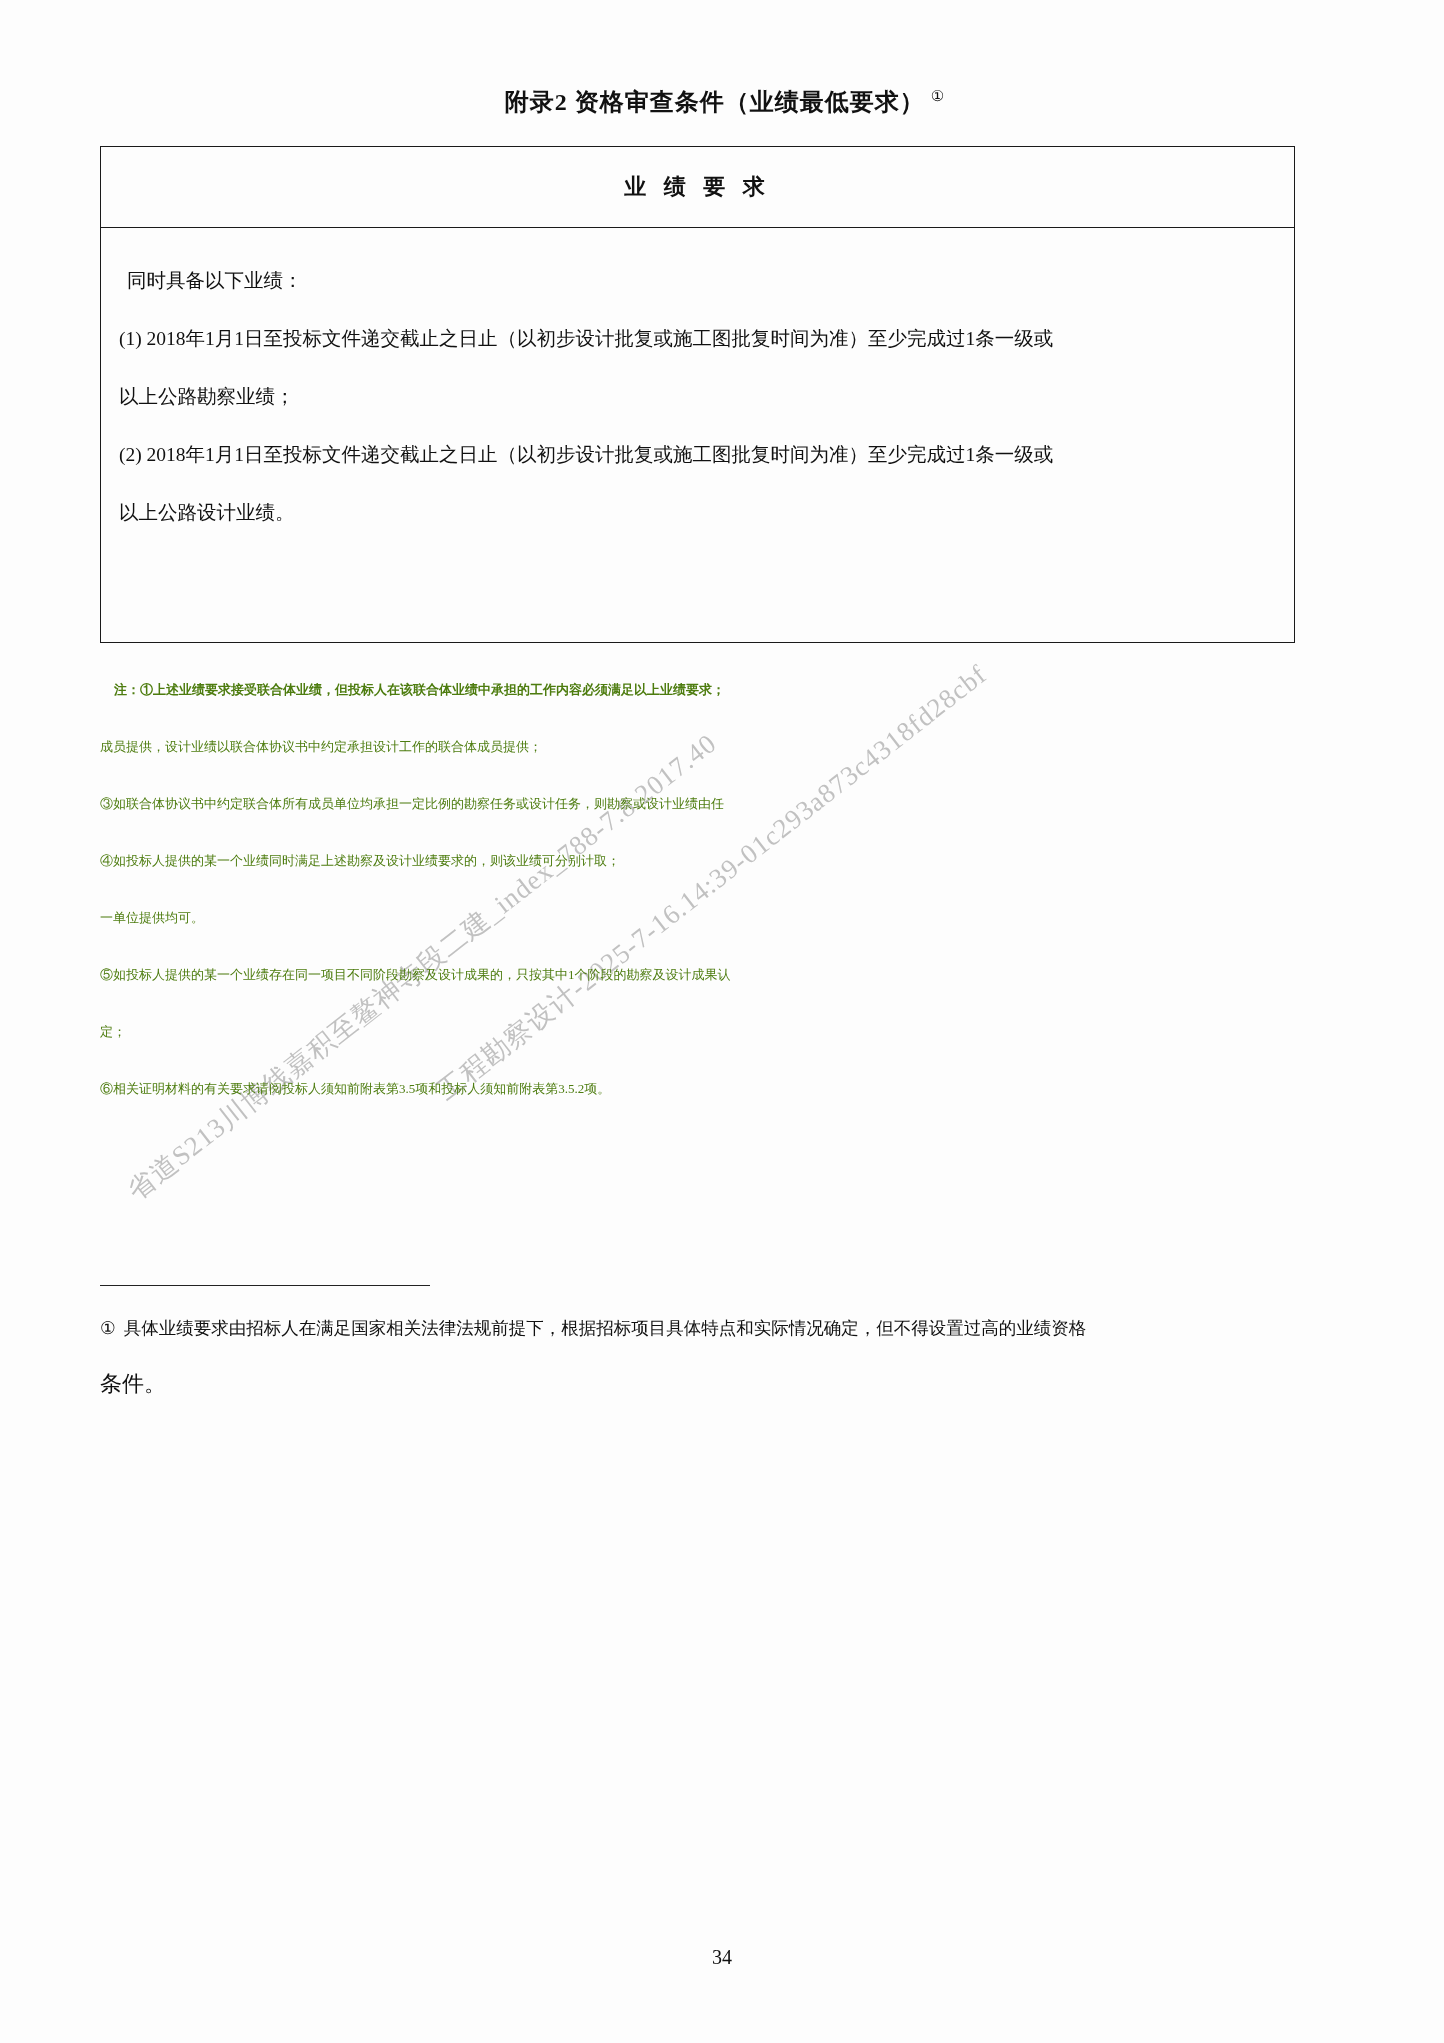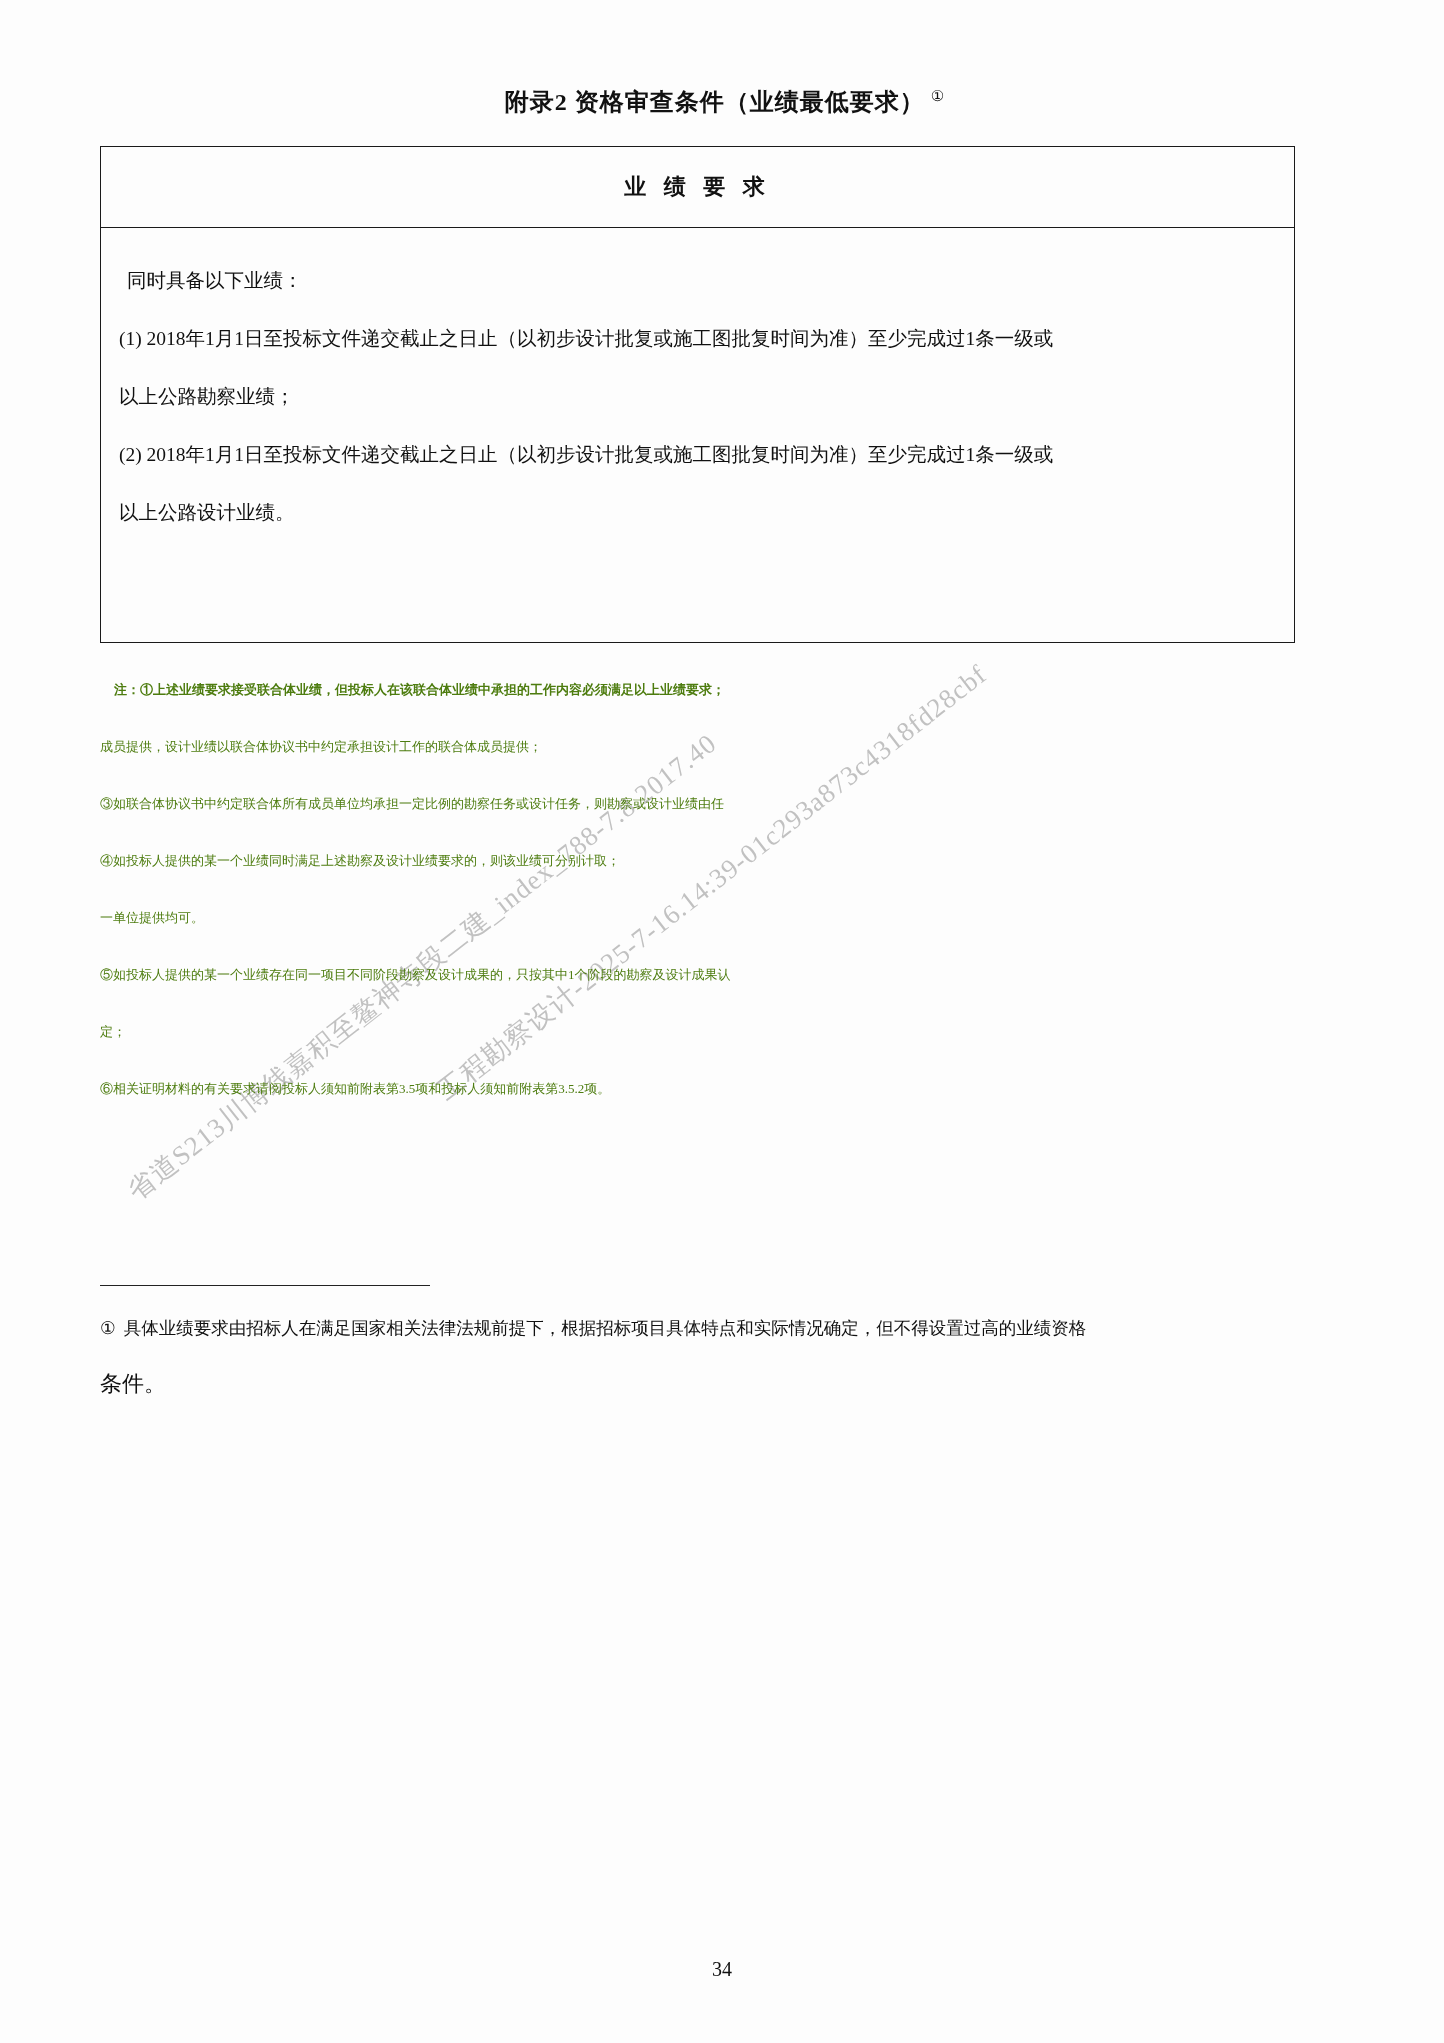--- a/index.html
+++ b/index.html
@@ -105,21 +105,21 @@
   }
   .footnote-cont {
     font-size: 22px;
     line-height: 56px;
     color: #111;
   }
   .page-number {
     position: absolute;
     left: 0;
     right: 0;
-    bottom: 62px;
+    bottom: 74px;
     text-align: center;
     font-size: 20px;
     color: #111;
   }
   
   .watermark {
     position: absolute;
     left: 0;
     top: 0;
     width: 1444px;

